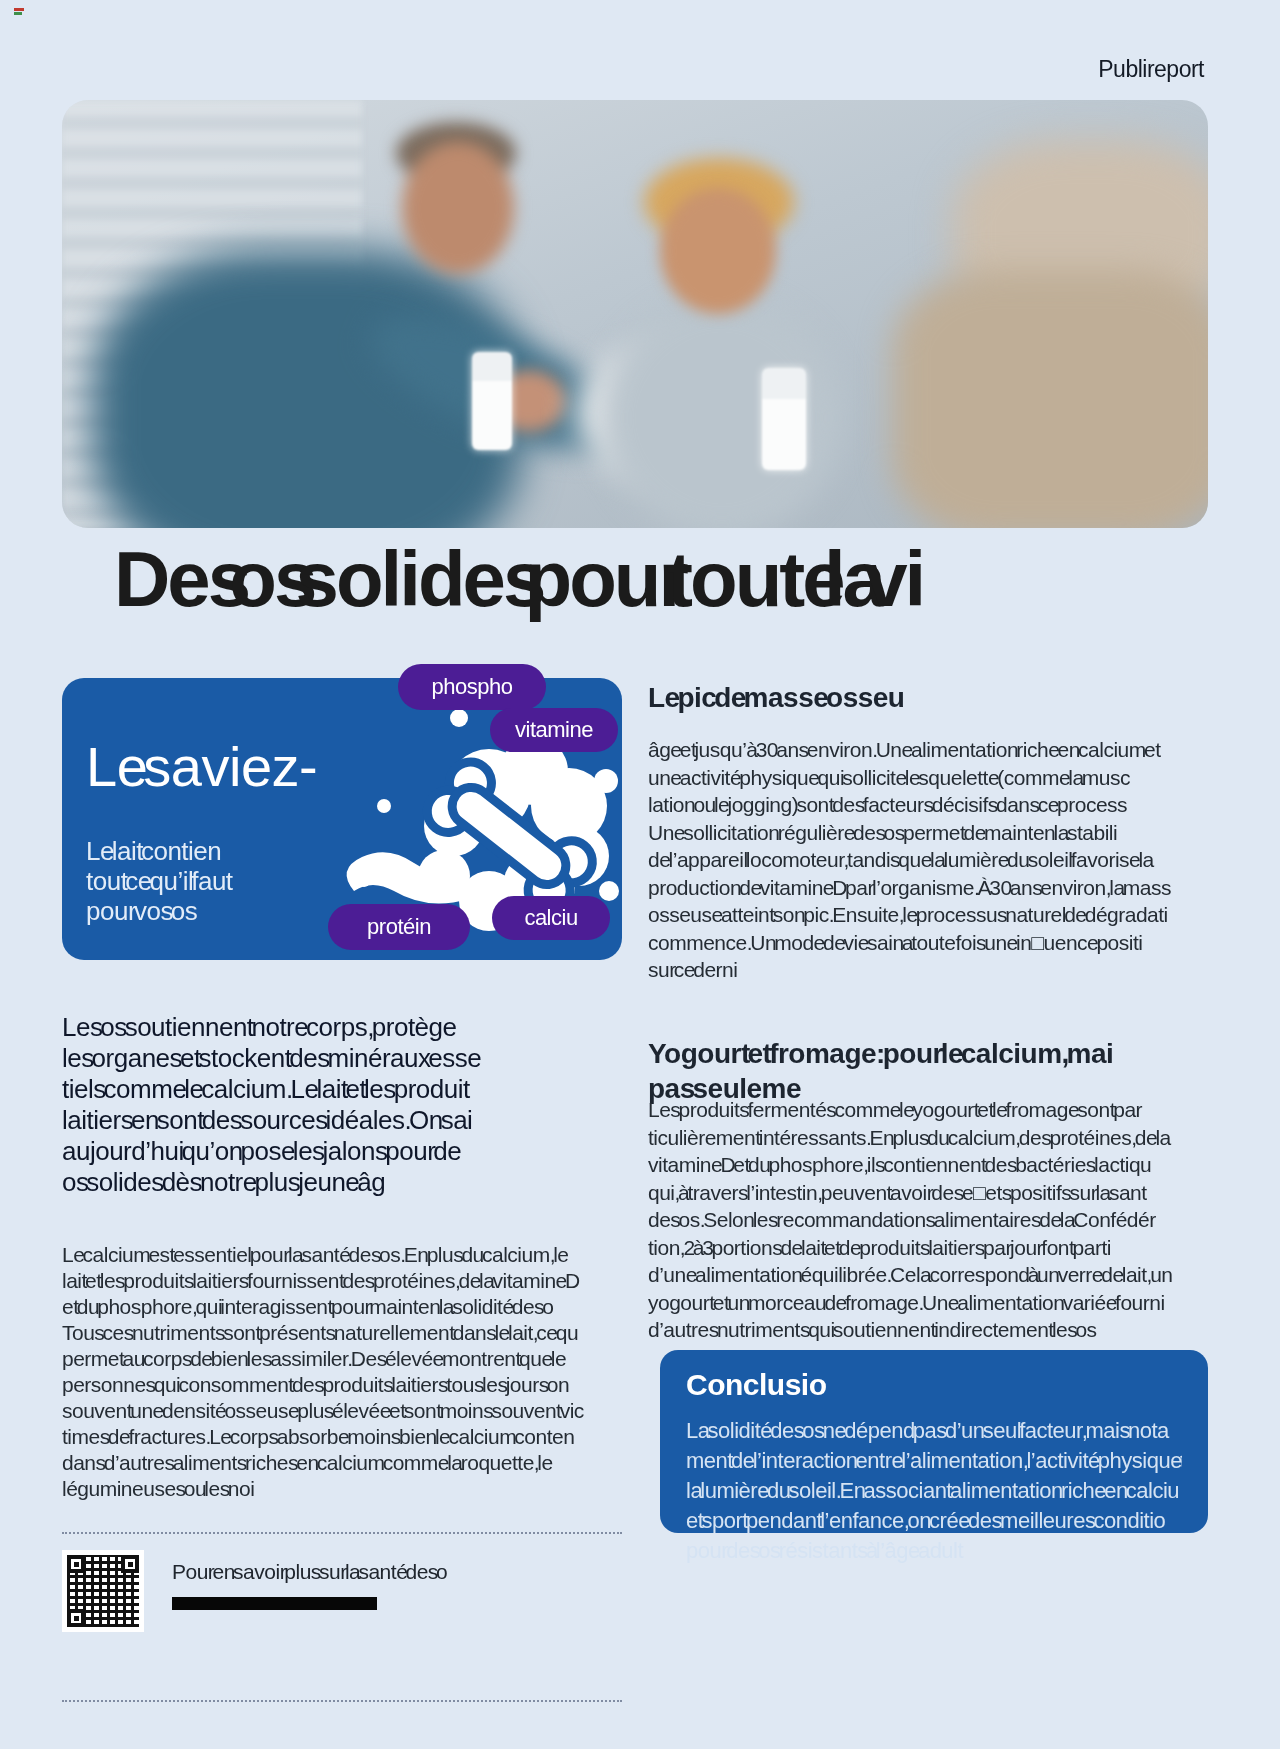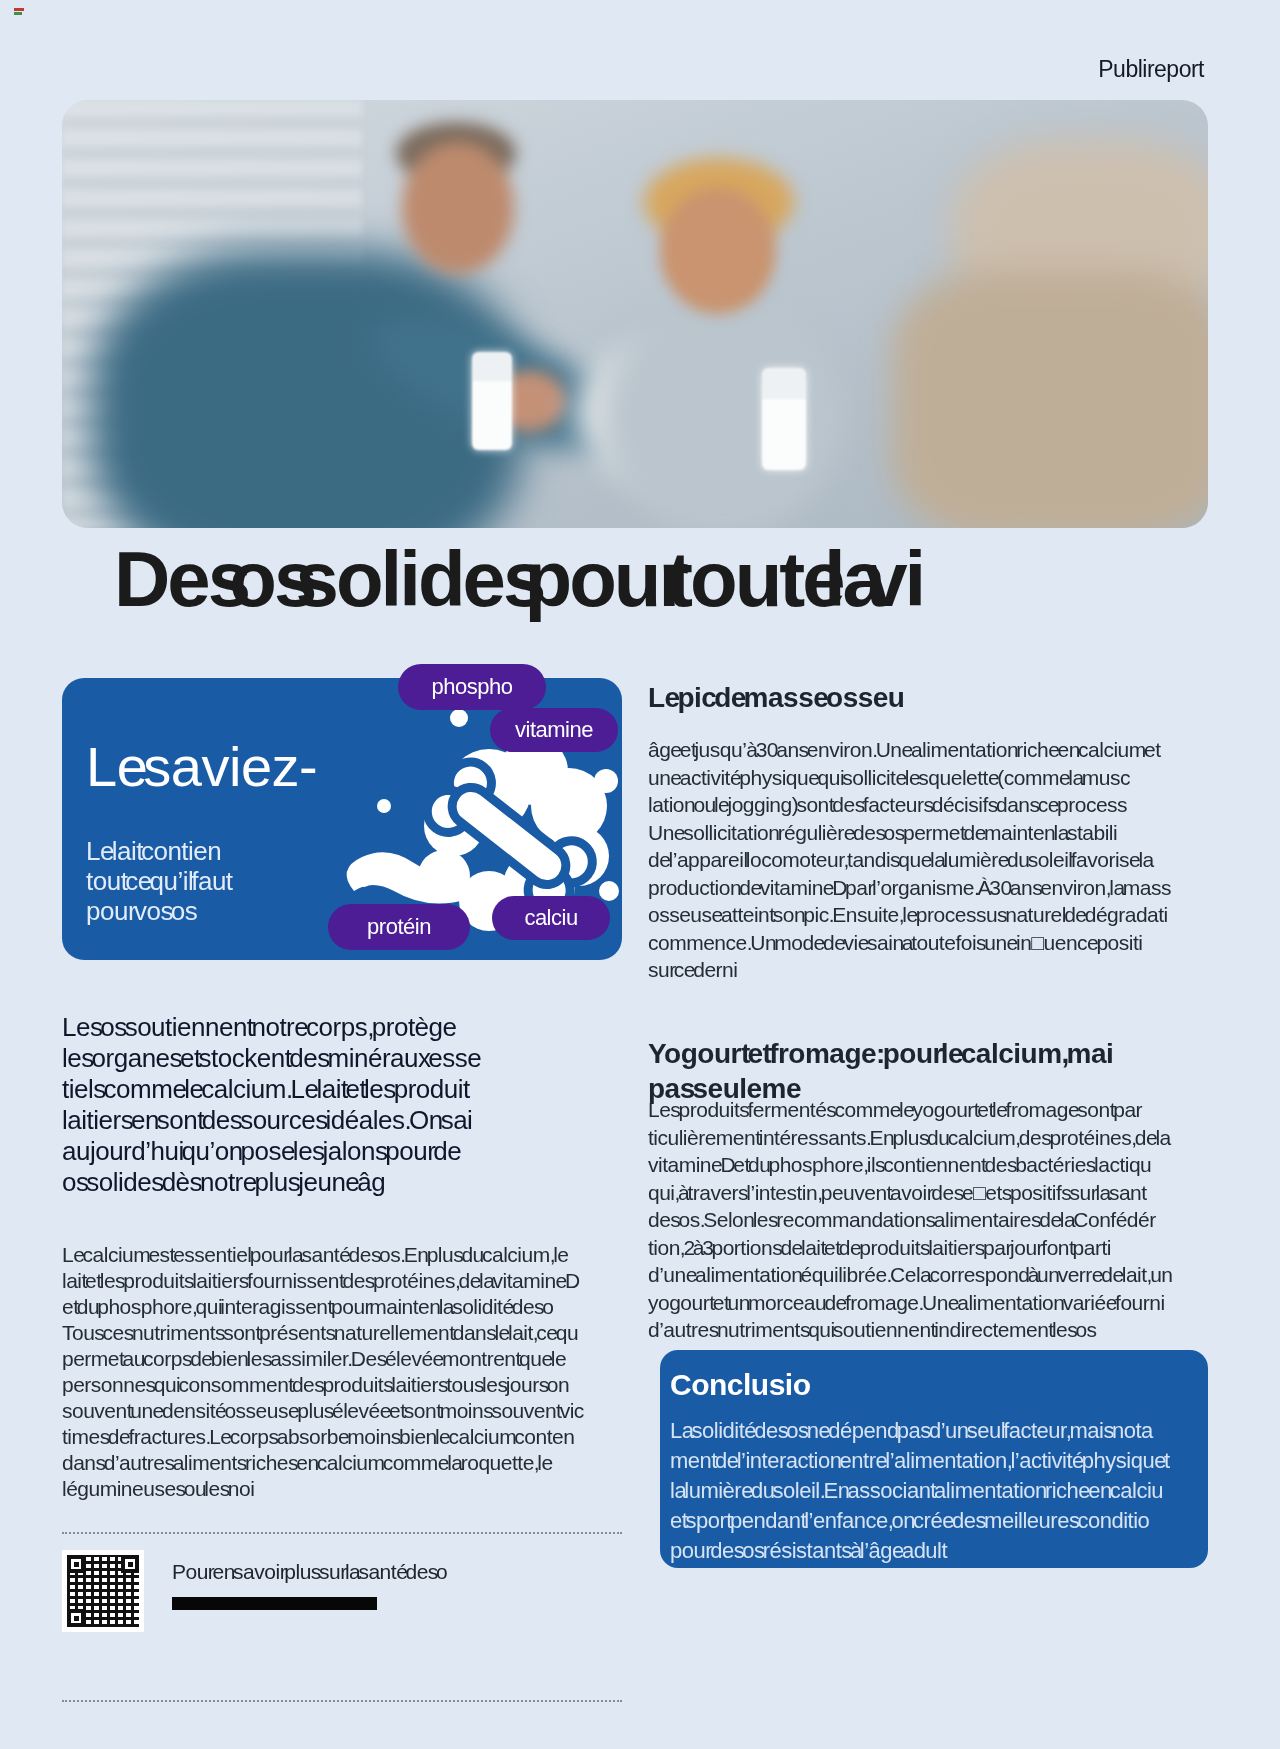--- a/index.html
+++ b/index.html
@@ -53,22 +53,22 @@
   .splash{position:absolute;left:262px;top:8px;width:300px;height:272px;z-index:2;}
 
   .lead{position:absolute;left:62px;top:1012px;width:564px;font-size:26px;line-height:31px;color:#0f172a;}
   .smallpara{position:absolute;left:62px;top:1242px;width:566px;font-size:21px;line-height:26px;color:#252c34;}
 
   .rc-h1{position:absolute;left:648px;top:682px;width:562px;font-size:28px;font-weight:600;color:#1d2530;white-space:nowrap;overflow:hidden;}
   .rc-p1{position:absolute;left:648px;top:736px;width:564px;font-size:21px;line-height:27.5px;color:#252c34;}
   .rc-h2{position:absolute;left:648px;top:1008px;width:564px;font-size:28px;line-height:35px;font-weight:600;color:#1d2530;margin-top:28px;}
   .rc-p2{position:absolute;left:648px;top:1096px;width:564px;font-size:21px;line-height:27.5px;color:#252c34;}
 
-  .conclusion{position:absolute;left:660px;top:1350px;width:548px;height:218px;background:#1a5ba6;
-              border-radius:18px;box-sizing:border-box;padding:16px 10px;}
+  .conclusion{position:absolute;left:660px;top:1350px;width:548px;height:183px;background:#1a5ba6;
+              border-radius:18px;box-sizing:border-box;padding:16px 26px;}
   .c-title{font-size:30px;font-weight:600;color:#ffffff;margin:2px 0 14px 0;}
   .c-body{font-size:22px;line-height:30px;color:#d5e3f3;}
 
   .dotted{position:absolute;height:0;border-top:2px dotted #76839a;opacity:.9;}
   .d1{left:62px;top:1532px;width:560px;}
   .d2{left:62px;top:1700px;width:560px;}
 
   .qr{position:absolute;left:62px;top:1550px;width:82px;height:82px;background:#ffffff;
       box-sizing:border-box;padding:5px;}
   .qr-inner{position:relative;width:72px;height:72px;

